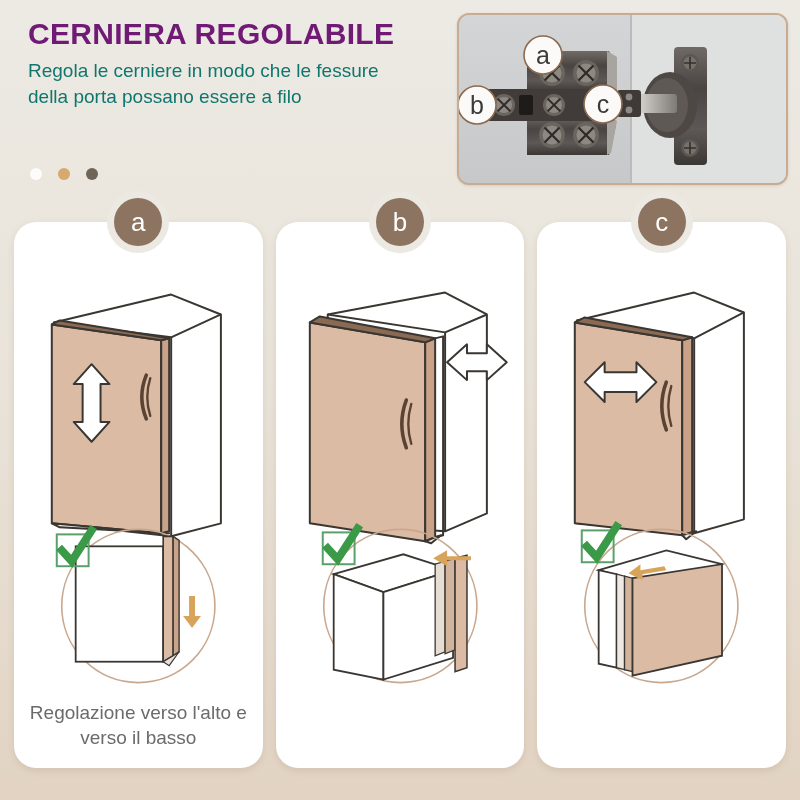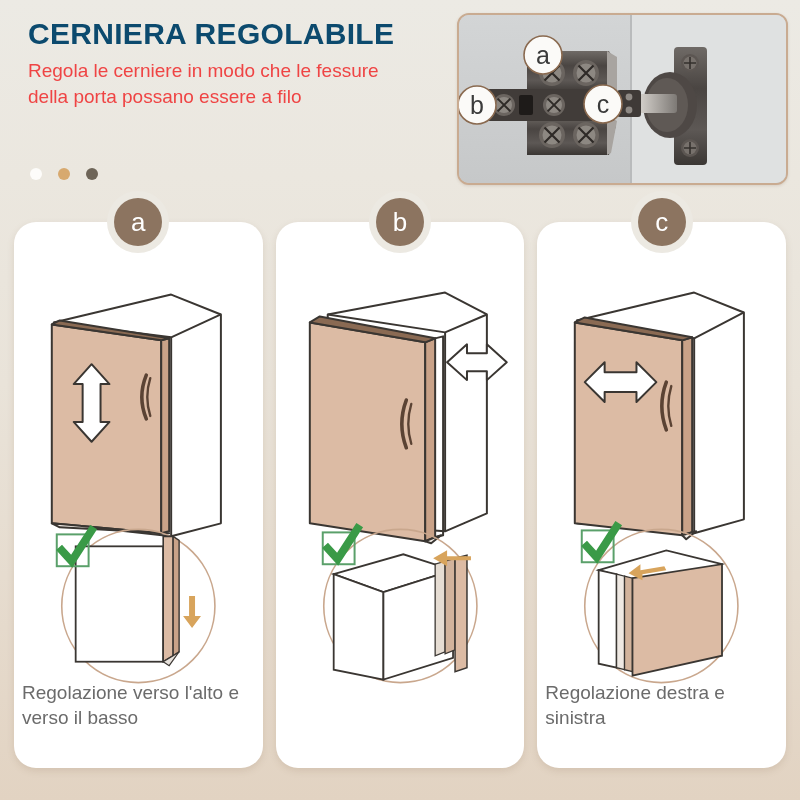--- a/index.html
+++ b/index.html
@@ -7,25 +7,25 @@
     width:800px;height:800px;overflow:hidden;
     font-family:"Liberation Sans",sans-serif;
     background:linear-gradient(180deg,#eceae4 0%,#ebe7df 22%,#e9e3d9 48%,#e6dccf 72%,#e2d3c2 100%);
     position:relative;
   }
 
   
   .header{position:absolute;left:28px;top:18px;width:420px;}
   .title{
     font-size:30px;font-weight:bold;letter-spacing:.3px;
-    color:#0c4a6e;line-height:1.05;margin:0 0 8px 0;
+    color:#701a75;line-height:1.05;margin:0 0 8px 0;
     font-family:"Liberation Sans",sans-serif;
   }
   .subtitle{
-    font-size:19px;color:#ef4444;line-height:1.38;margin:0;max-width:370px;
+    font-size:19px;color:#0f766e;line-height:1.38;margin:0;max-width:370px;
     font-weight:normal;
   }
   .dots{position:absolute;left:30px;top:168px;display:flex;gap:16px;align-items:center;}
   .dot{width:12px;height:12px;border-radius:50%;}
 
   
   .photo{
     position:absolute;left:457px;top:13px;width:327px;height:168px;
     border:2px solid #c9ab91;border-radius:12px;overflow:hidden;
     background:#cfd2d4;
@@ -44,22 +44,22 @@
     width:48px;height:48px;border-radius:50%;background:#8c7460;
     color:#fff;font-size:26px;line-height:48px;text-align:center;
     font-family:"Liberation Sans",sans-serif;
     box-shadow:0 0 0 7px #ece9e2;
   }
   .cab{position:absolute;left:0;top:30px;width:100%;height:300px;}
   .cab svg{display:block;width:100%;height:100%;}
   .detail{position:absolute;left:0;top:296px;width:100%;height:180px;}
   .detail svg{display:block;width:100%;height:100%;}
   .caption{
-    position:absolute;left:8px;right:8px;top:458px;
-    text-align:left;font-size:19px;color:#6b6b6b;line-height:1.32;
+    position:absolute;left:8px;right:8px;top:478px;
+    text-align:center;font-size:19px;color:#6b6b6b;line-height:1.32;
   }
 </style>
 </head>
 <body>
 
 <div class="header">
   <h1 class="title">CERNIERA REGOLABILE</h1>
   <p class="subtitle">Regola le cerniere in modo che le fessure della porta possano essere a filo</p>
 </div>
 
@@ -297,16 +297,15 @@
           <path d="M128 48 L104 52 L104 46 L92 55 L106 62 L106 56 L130 52 Z" fill="#d8a45c"></path>
         </g>
 
         <g>
           <rect x="45" y="12" width="32" height="32" fill="none" stroke="#5aa06a" stroke-width="2"></rect>
           <path d="M50 28 L60 39 L80 8" fill="none" stroke="#3a9a47" stroke-width="8" stroke-linecap="square"></path>
         </g>
       </svg>
     </div>
 
-    <div class="caption">Regolazione destra e sinistra</div>
   </div>
 
 </div>
 
 </body></html>

